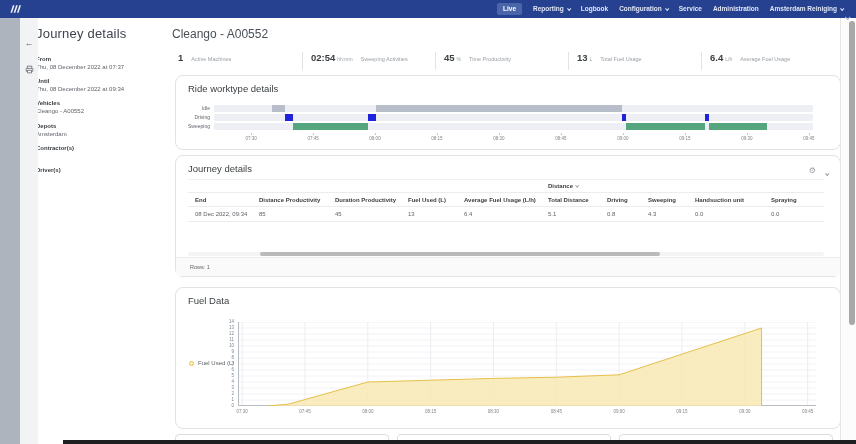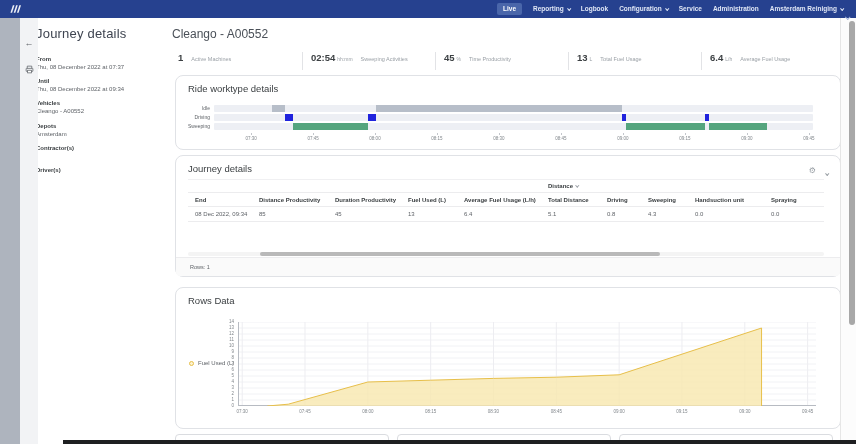--- a/index.html
+++ b/index.html
@@ -320,21 +320,21 @@
       </table>
     <div class="hscroll">
       <div class="hthumb"></div>
     </div>
     <div class="table-footer">
       <span>Rows: 1</span>
     </div>
   </section>
 
   <section class="card" id="card-fuel">
-    <div class="card-title">Rows Data</div>
+    <div class="card-title">Fuel Data</div>
     <div class="legend">
       <span class="legend-dot"></span>
       <span class="legend-label">Fuel Used (L)</span>
     </div>
     <div class="fuel-yaxis" id="fuel-yaxis">
         <div class="fuel-ylabel" style="top: 82px;">0</div>
         <div class="fuel-ylabel" style="top: 76px;">1</div>
         <div class="fuel-ylabel" style="top: 70px;">2</div>
         <div class="fuel-ylabel" style="top: 64px;">3</div>
         <div class="fuel-ylabel" style="top: 58px;">4</div>

